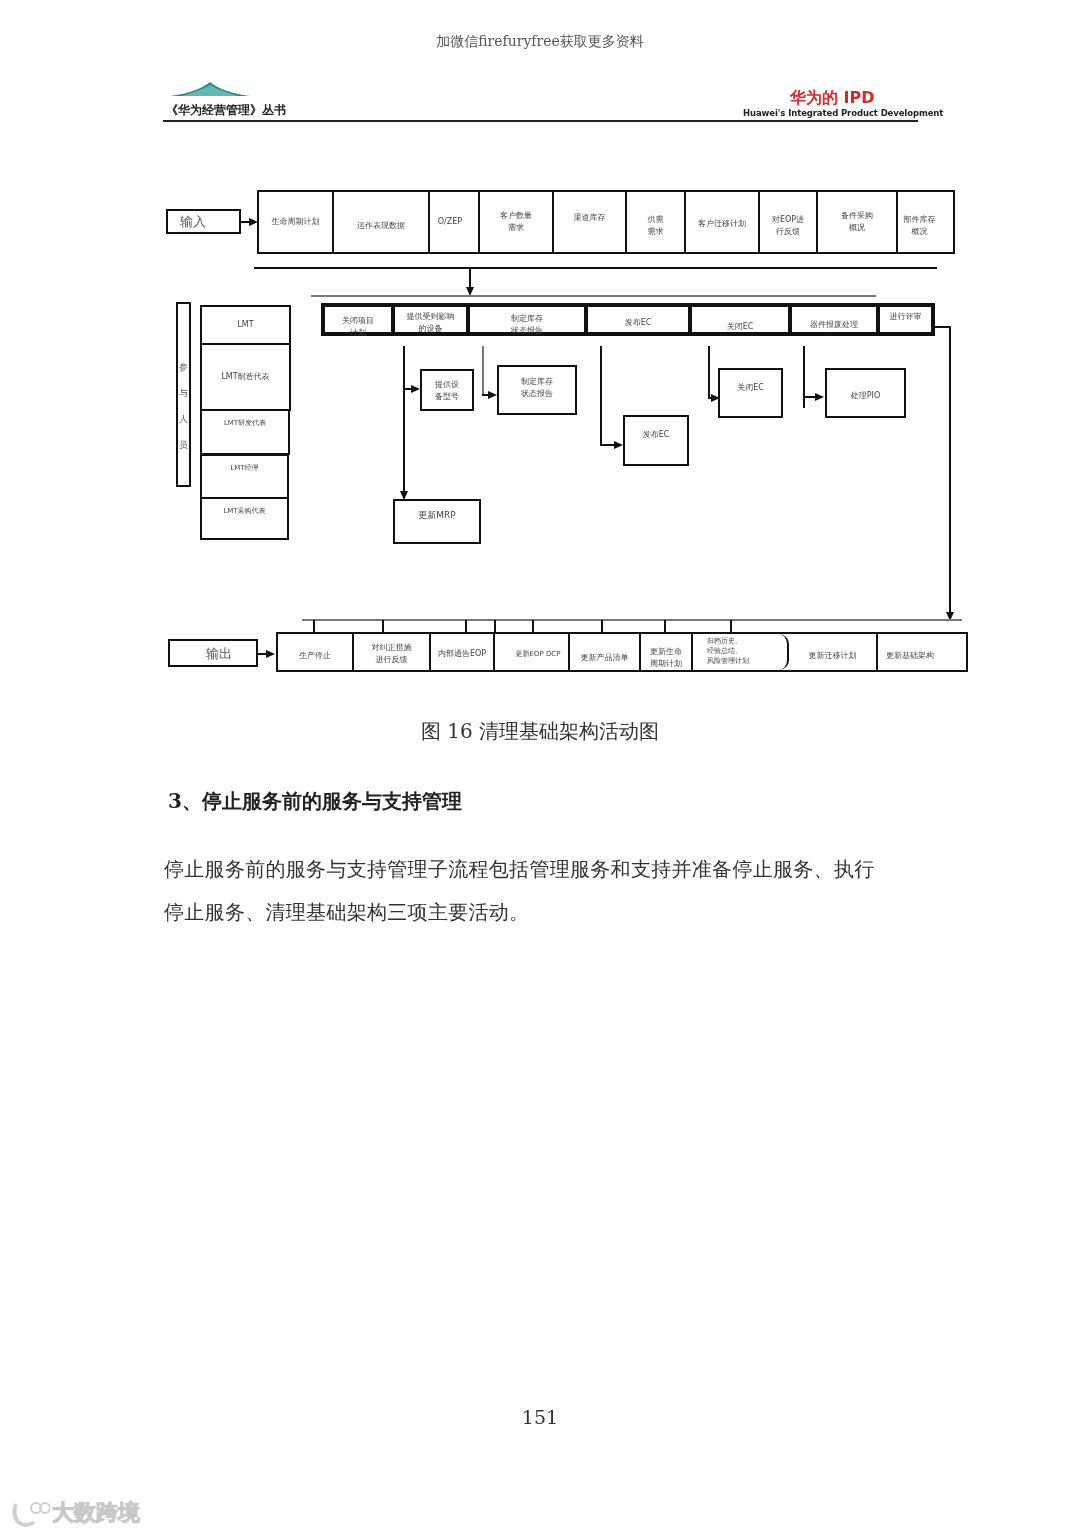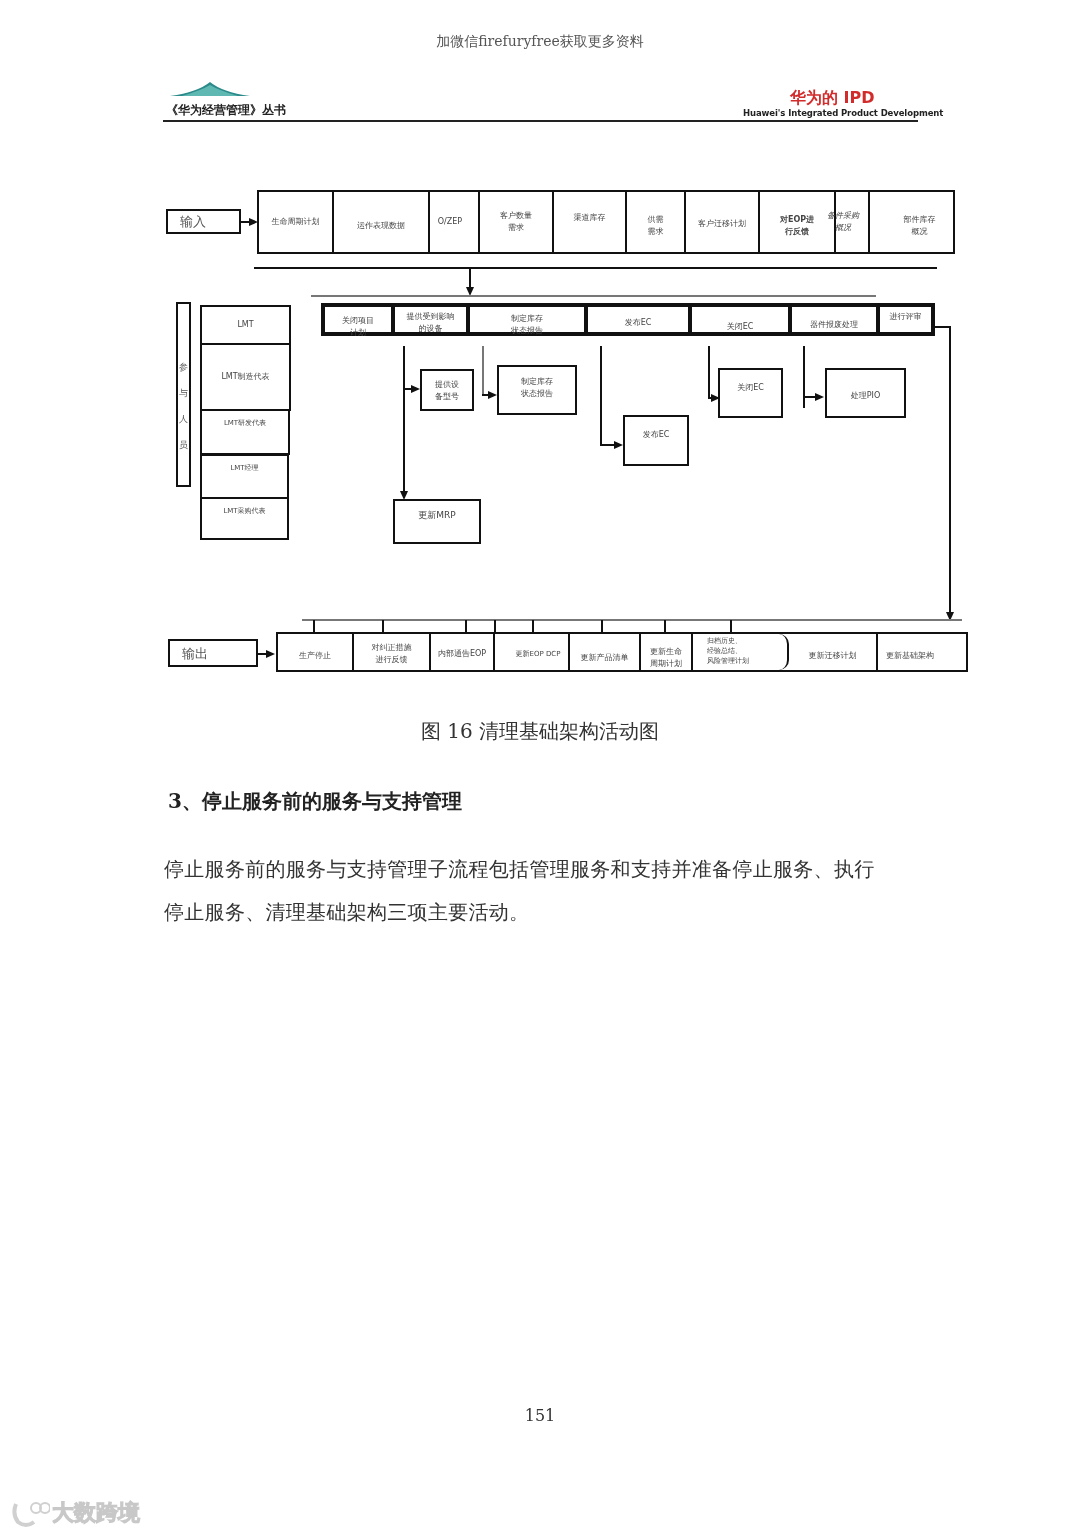--- a/index.html
+++ b/index.html
@@ -20,21 +20,21 @@
   .cell span { position: absolute; left: 4px; right: 4px; text-align: center; }
   .strip { position: absolute; border: 2px solid #111; box-sizing: border-box; background: #fff; }
   .strip.thick { border-width: 4px; }
   .line { position: absolute; background: #111; }
   .line.gray { background: #777; }
   .arrow-r { position: absolute; width: 0; height: 0; border-top: 4px solid transparent; border-bottom: 4px solid transparent; border-left: 9px solid #111; }
   .arrow-d { position: absolute; width: 0; height: 0; border-left: 4px solid transparent; border-right: 4px solid transparent; border-top: 9px solid #111; }
   .caption { top: 718px; left: 0; width: 1080px; text-align: center; font-size: 20px; color: #333; }
   .section-title { left: 168px; top: 788px; font-size: 20px; font-weight: bold; color: #222; }
   .para { left: 164px; width: 760px; font-size: 20px; color: #333; line-height: 43px; top: 848px; letter-spacing: 0.3px; }
-  .pagenum { top: 1406px; left: 0; width: 1080px; text-align: center; font-size: 16px; color: #333; }
+  .pagenum { top: 1406px; left: 0; width: 1080px; text-align: center; font-size: 19px; color: #333; }
   .brand-wm { left: 10px; top: 1498px; font-size: 22px; font-weight: bold; color: #e6e6e6; font-family: "DejaVu Sans", sans-serif;
               -webkit-text-stroke: 1px #c8c8c8; }
   .vlabel { font-family: "DejaVu Sans", sans-serif; font-size: 9px; color: #555; text-align: center; }
 </style>
 </head>
 <body>
 
 <div class="abs watermark-top">加微信firefuryfree获取更多资料</div>
 
 <svg class="abs" style="left:168px; top:80px;" width="84" height="18">
@@ -71,25 +71,25 @@
     <div class="cell" style="left:295px; width:73px;">
         <span style="top:20px;">渠道库存</span>
       </div>
     <div class="cell" style="left:368px; width:59px;">
         <span style="top:22px; white-space:pre-line;">供需
 需求</span>
       </div>
     <div class="cell" style="left:427px; width:74px;">
         <span style="top:26px;">客户迁移计划</span>
       </div>
-    <div class="cell" style="left:501px; width:76px;font-weight:bold;">
+    <div class="cell" style="left:501px; width:58px;">
         <span style="top:22px; white-space:pre-line;">对EOP进
 行反馈</span>
       </div>
-    <div class="cell" style="left:559px; width:52px;font-style:italic;">
+    <div class="cell" style="left:559px; width:80px;">
         <span style="top:18px; white-space:pre-line;">备件采购
 概况</span>
       </div>
     <div class="cell" style="left:627px; width:67px;">
         <span style="top:22px; white-space:pre-line;">部件库存
 概况</span>
       </div>
   </div>
 
   <div class="line" style="left:254px; top:267px; width:683px; height:2px;"></div>
@@ -196,21 +196,21 @@
   <div class="line" style="left:313px; top:620px; width:2px; height:13px;"></div>
   <div class="line" style="left:382px; top:620px; width:2px; height:13px;"></div>
   <div class="line" style="left:465px; top:620px; width:2px; height:13px;"></div>
   <div class="line" style="left:494px; top:620px; width:2px; height:13px;"></div>
   <div class="line" style="left:532px; top:620px; width:2px; height:13px;"></div>
   <div class="line" style="left:601px; top:620px; width:2px; height:13px;"></div>
   <div class="line" style="left:664px; top:620px; width:2px; height:13px;"></div>
   <div class="line" style="left:730px; top:620px; width:2px; height:13px;"></div>
 
   <div class="box" style="left:168px; top:639px; width:90px; height:28px;">
-    <div class="t" style="top:7px; font-size:13px; text-align:left; padding-left:12px; color:#555;">输出</div>
+    <div class="t" style="top:7px; font-size:13px; text-align:center; padding-left:12px; color:#555;">输出</div>
   </div>
   <div class="line" style="left:258px; top:653px; width:10px; height:2px;"></div>
   <div class="arrow-r" style="left:266px; top:650px;"></div>
 
   <div class="strip" style="left:276px; top:632px; width:692px; height:40px;">
     <div class="cell" style="left:0; width:76px;">
         <span style="top:16px;">生产停止</span>
       </div>
     <div class="cell" style="left:76px; width:77px;">
         <span style="top:8px; white-space:pre-line;">对纠正措施

